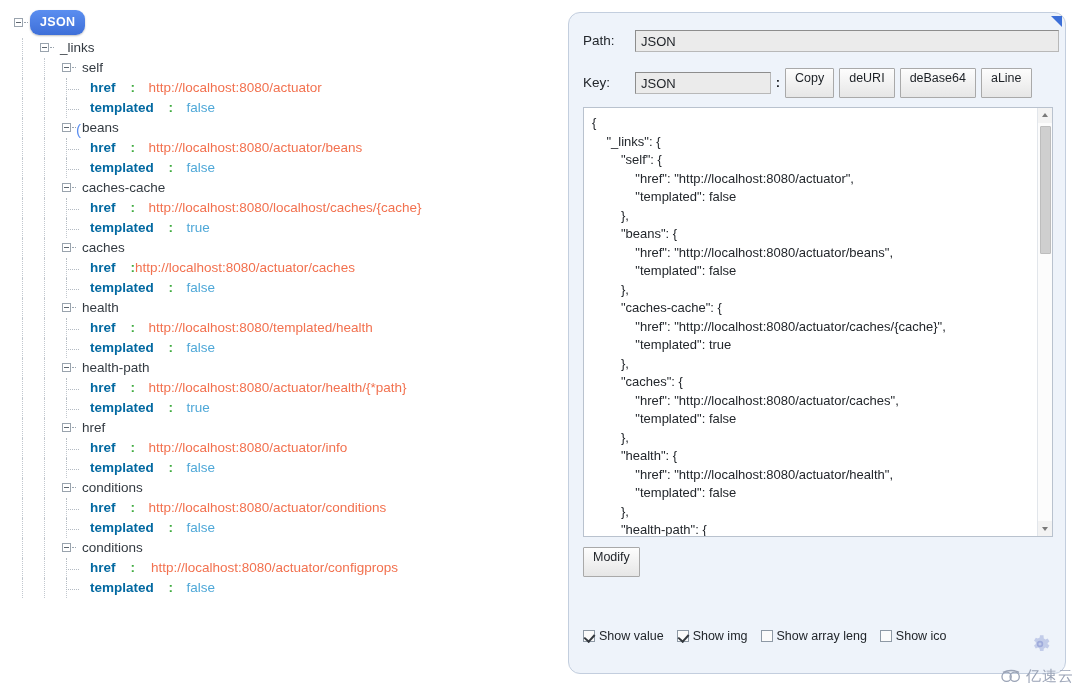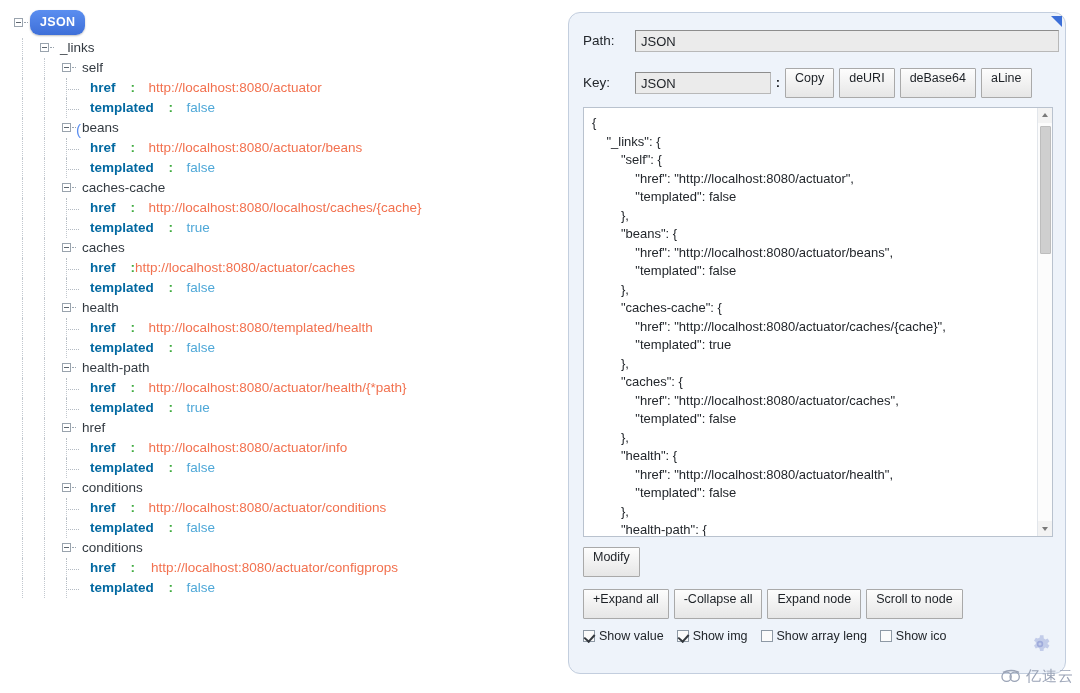--- a/index.html
+++ b/index.html
@@ -627,21 +627,20 @@
       <div class="sbar-arrow down">
           <i></i>
         </div>
     </div>
   </div>
 
   <div id="modify-row">
     <span class="btn">Modify</span>
   </div>
 
-  <div id="node-btn-row"><span class="btn">+Expand all</span><span class="btn">-Collapse all</span><span class="btn">Expand node</span><span class="btn">Scroll to node</span></div>
 
   <div id="checkbox-row"><span class="cb-item"><span class="cb checked"></span><span class="cb-label">Show value</span></span><span class="cb-item"><span class="cb checked"></span><span class="cb-label">Show img</span></span><span class="cb-item"><span class="cb"></span><span class="cb-label">Show array leng</span></span><span class="cb-item"><span class="cb"></span><span class="cb-label">Show ico</span></span></div>
 
   <svg id="gear-icon" viewBox="0 0 24 24">
     <path fill="#9fabdb" d="M12 8.5a3.5 3.5 0 1 0 0 7 3.5 3.5 0 0 0 0-7zm0 5.2a1.7 1.7 0 1 1 0-3.4 1.7 1.7 0 0 1 0 3.4z"></path>
     <path fill="#9fabdb" d="M20.3 13.1c.05-.36.08-.72.08-1.1s-.03-.74-.08-1.1l2-1.5-1.9-3.3-2.35.95c-.57-.47-1.22-.85-1.93-1.11L15.8 2.5h-3.8l-.3 2.44c-.71.26-1.36.64-1.93 1.11L7.42 5.1 5.5 8.4l2 1.5c-.05.36-.08.72-.08 1.1s.03.74.08 1.1l-2 1.5 1.92 3.3 2.35-.95c.57.47 1.22.85 1.93 1.11l.3 2.44h3.8l.3-2.44c.71-.26 1.36-.64 1.93-1.11l2.35.95 1.9-3.3-2-1.5z" opacity="0.55"></path>
   </svg>
 </div>
 
 <div id="watermark">

